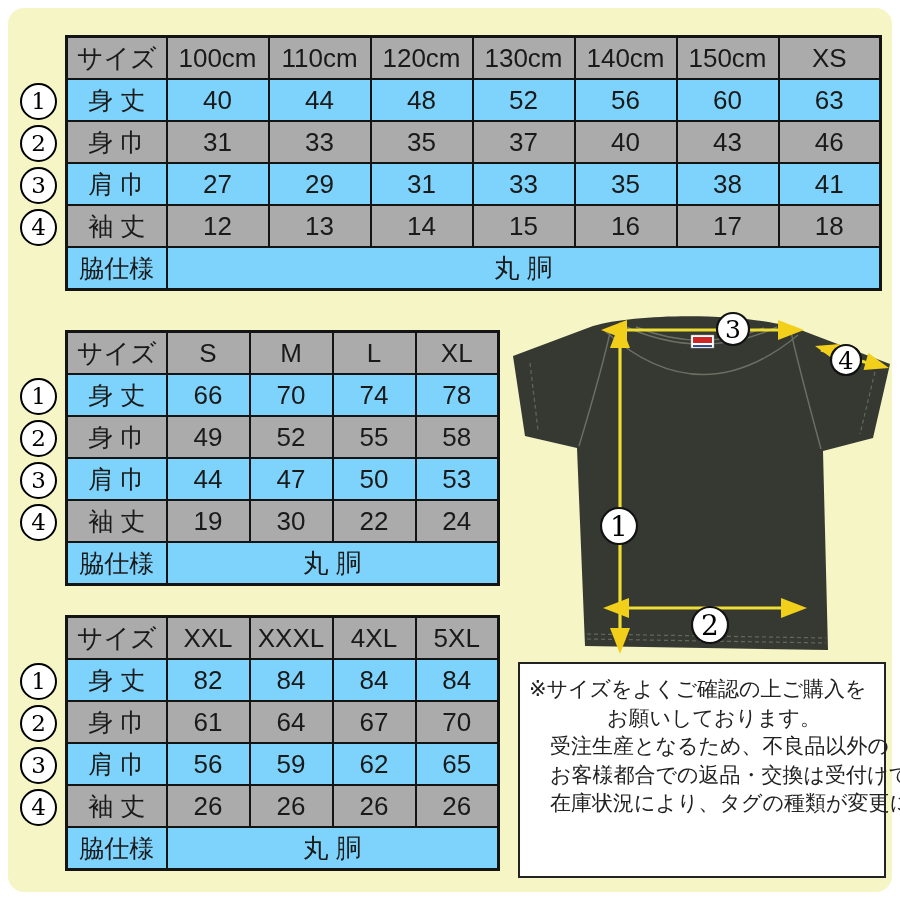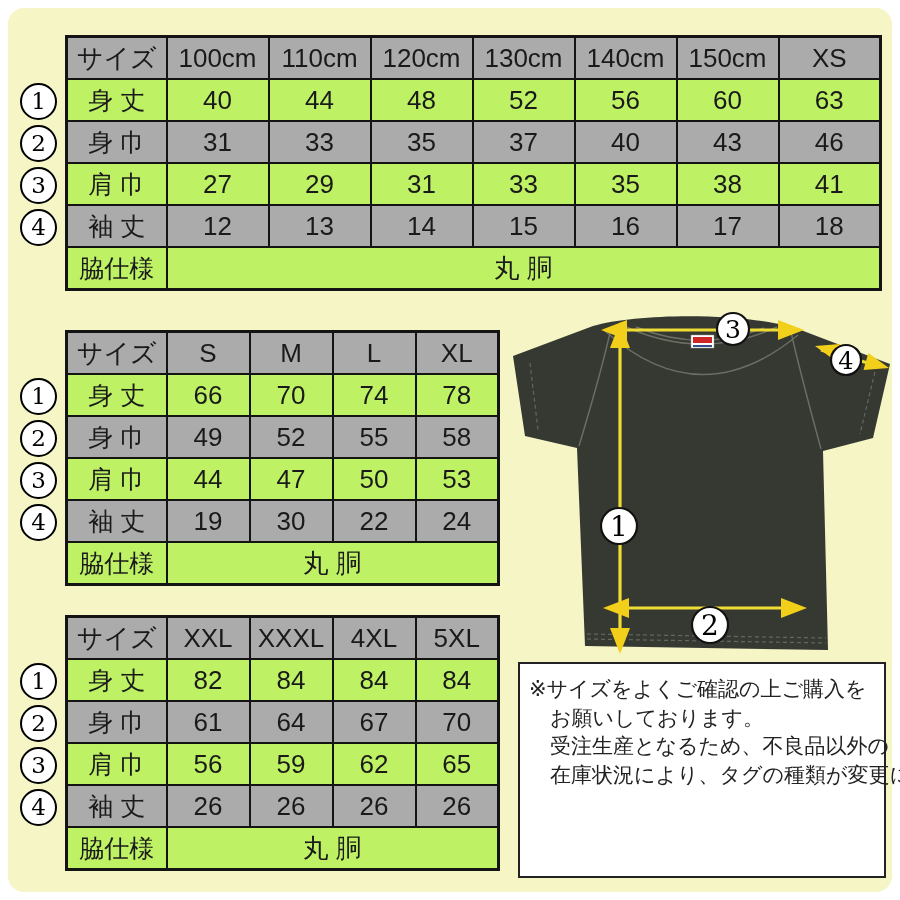--- a/index.html
+++ b/index.html
@@ -14,30 +14,30 @@
   .circ{width:33px;height:33px;border:2.5px solid #000;border-radius:50%;background:#fff;
         display:flex;align-items:center;justify-content:center;
         font-family:"DejaVu Serif","Liberation Serif",serif;font-size:23px;color:#000;}
   table{border-collapse:collapse;table-layout:fixed;background:#fff;}
   th,td{border:2px solid #141414;height:40px;text-align:center;vertical-align:middle;
         font-size:26px;font-weight:normal;color:#1a1a1a;padding:0;line-height:1;
         overflow:hidden;white-space:nowrap;}
   table{border:3px solid #141414;padding-left:45px;}
   tr.hdr th{background:var(--table-gray,#ababab);}
   tr.g td{background:var(--table-gray,#ababab);}
-  tr.w td{background:#bef264;}
+  tr.w td{background:#7dd3fc;}
   td.lbl{font-size:25px;}
   
   .shirt-svg{position:absolute;left:505px;top:308px;}
   
   .notice{position:absolute;left:518px;top:662px;width:368px;height:216px;
           box-sizing:border-box;background:#fff;border:2px solid #222;
           padding:11px 6px 0 9px;font-size:21px;line-height:28.5px;color:#222;}
   .nline{white-space:nowrap;}
-  .nline.ind{padding-left:21px;}
+  .nline.ind{padding-left:21px;text-align:center;}
 </style>
 </head>
 <body>
 
 <div class="frame">
   <div class="panel"></div>
 
   <section class="tgroup" style="left:20px;top:35px;">
     <div class="nums">
       <div class="numcell">
@@ -307,15 +307,16 @@
       <text x="114" y="228" font-size="28">1</text>
       <circle cx="205" cy="317" r="18" fill="#fff" stroke="#111" stroke-width="2.2"></circle>
       <text x="205" y="327" font-size="28">2</text>
     </g>
   </svg>
 
   <div class="notice">
     <div class="nline">※サイズをよくご確認の上ご購入を</div>
     <div class="nline ind">お願いしております。</div>
     <div class="nline ind">受注生産となるため、不良品以外の</div>
+    <div class="nline ind">お客様都合での返品・交換は受付けて</div>
     <div class="nline ind">在庫状況により、タグの種類が変更に</div>
   </div>
 </div>
 
 </body></html>

